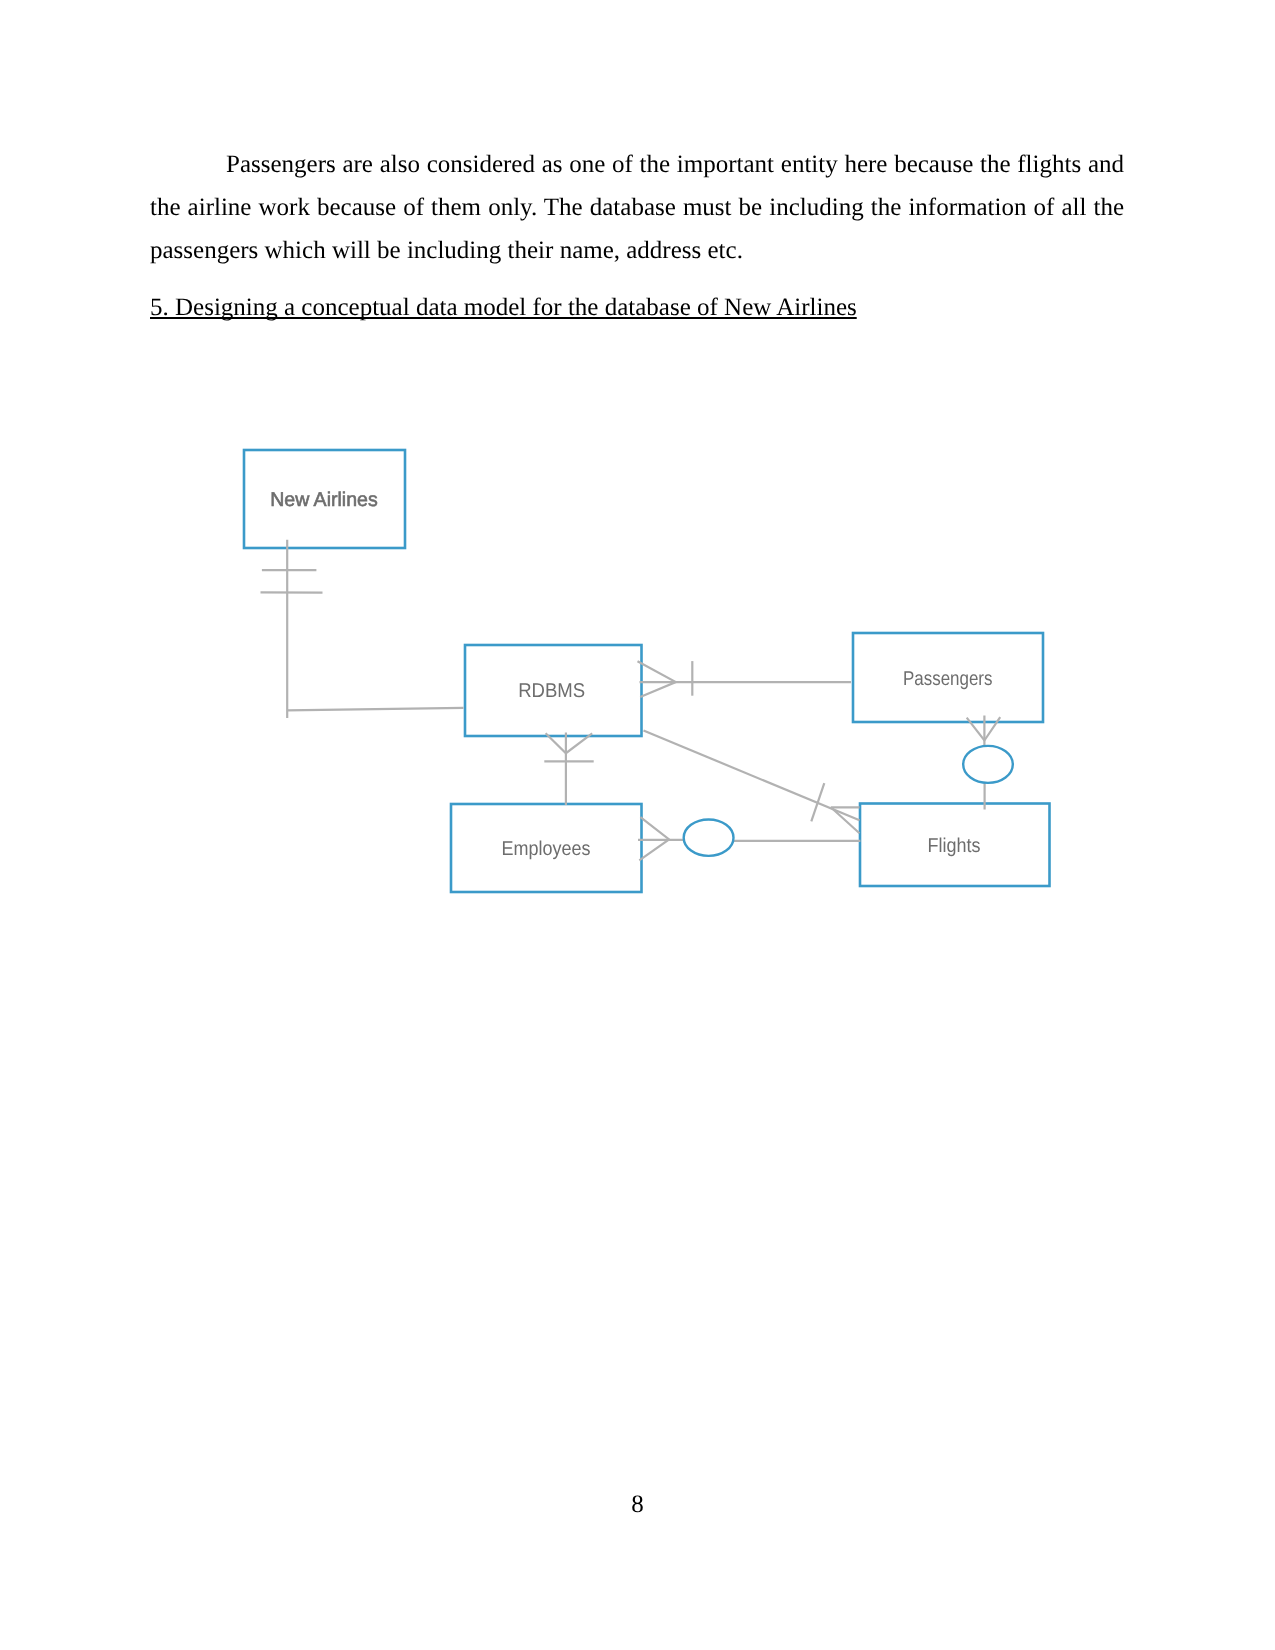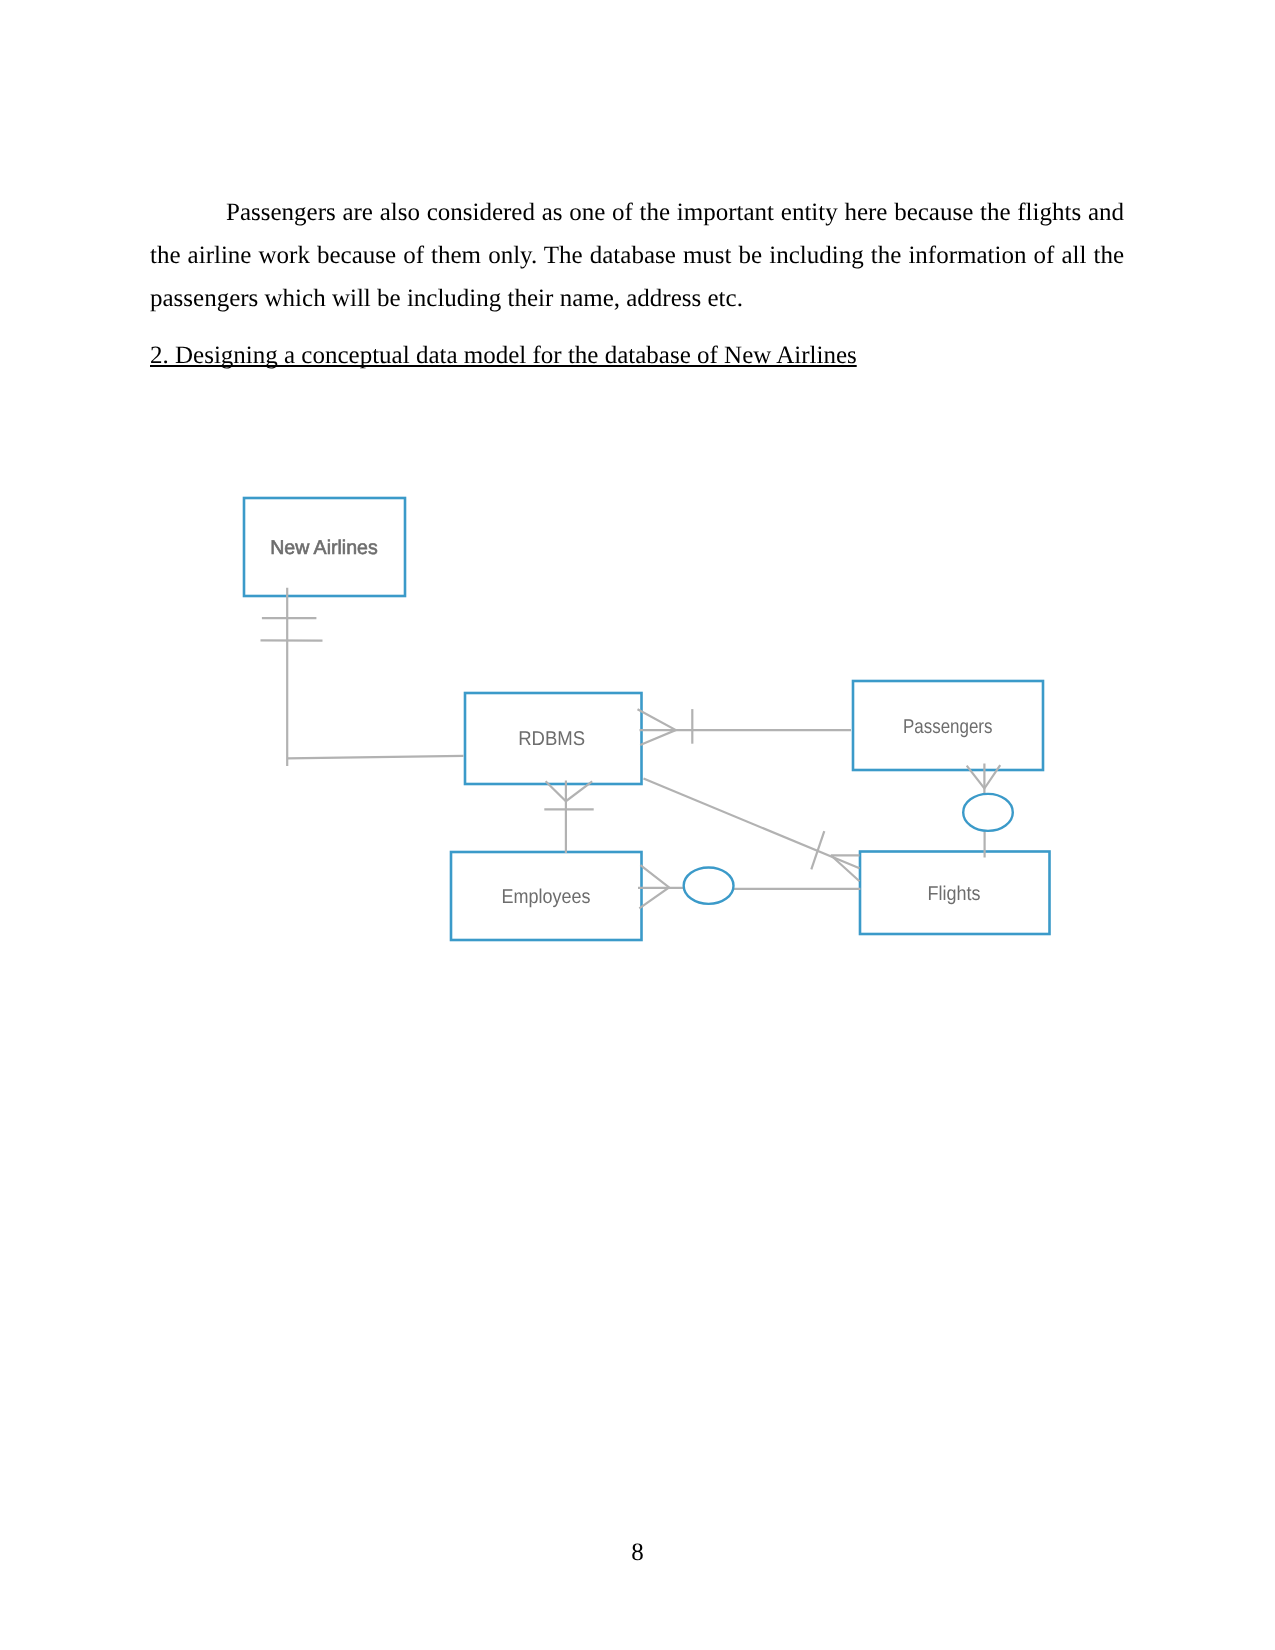--- a/index.html
+++ b/index.html
@@ -1,39 +1,39 @@
 <!DOCTYPE html>
 <html><head>
 <meta charset="utf-8">
 <title>Document page</title>
 <style>
   html,body{margin:0;padding:0;}
   body{width:1275px;height:1650px;background:#ffffff;position:relative;overflow:hidden;
        -webkit-font-smoothing:antialiased;text-rendering:geometricPrecision;
        font-family:"Liberation Serif",serif;color:#000;}
-  .page{position:absolute;inset:0;margin-top:48px;}
+  .page{position:absolute;inset:0;}
   .body-text{position:absolute;left:150px;top:117.7px;width:974px;
       font-size:25px;line-height:43.2px;text-align:justify;color:#000000;}
   .body-text .indent{display:inline-block;width:76px;}
   .heading{position:absolute;left:150px;top:287px;width:974px;font-size:25px;line-height:42.5px;}
   .heading span{text-decoration:underline;text-decoration-skip-ink:none;text-underline-offset:2px;text-decoration-thickness:2px;}
   .page-number{position:absolute;left:0;right:0;top:1491px;text-align:center;font-size:25px;line-height:28px;}
   .diagram{position:absolute;left:0;top:0;width:1275px;height:1650px;}
   svg text{-webkit-font-smoothing:antialiased;}
   .ent-label{font-family:"Liberation Sans",sans-serif;font-size:20px;fill:#6d6d6d;}
   .ent-label.bold{font-weight:400;stroke:#6d6d6d;stroke-width:0.62px;paint-order:stroke fill;}
 </style>
 </head>
 <body>
 
 <div class="page">
 
   <p class="body-text"><span class="indent"></span><span>Passengers are also considered as one of the important entity here because the flights and the airline work because of them only. The database must be including the information of all the passengers which will be including their name, address etc.</span></p>
 
-  <div class="heading"><span>2. Designing a conceptual data model for the database of New Airlines</span></div>
+  <div class="heading"><span>5. Designing a conceptual data model for the database of New Airlines</span></div>
 
   <svg class="diagram" viewBox="0 0 1275 1650" width="1275" height="1650">
 
     <g class="entity-boxes" fill="#ffffff" stroke="#3b9ac9" stroke-width="2.6">
       <rect x="244" y="450" width="161" height="98"></rect>
       <rect x="465" y="645" width="176.5" height="91"></rect>
       <rect x="853" y="633" width="190" height="89"></rect>
       <rect x="451" y="804" width="190.5" height="88"></rect>
       <rect x="860" y="803.5" width="189.5" height="82.5"></rect>
     </g>

